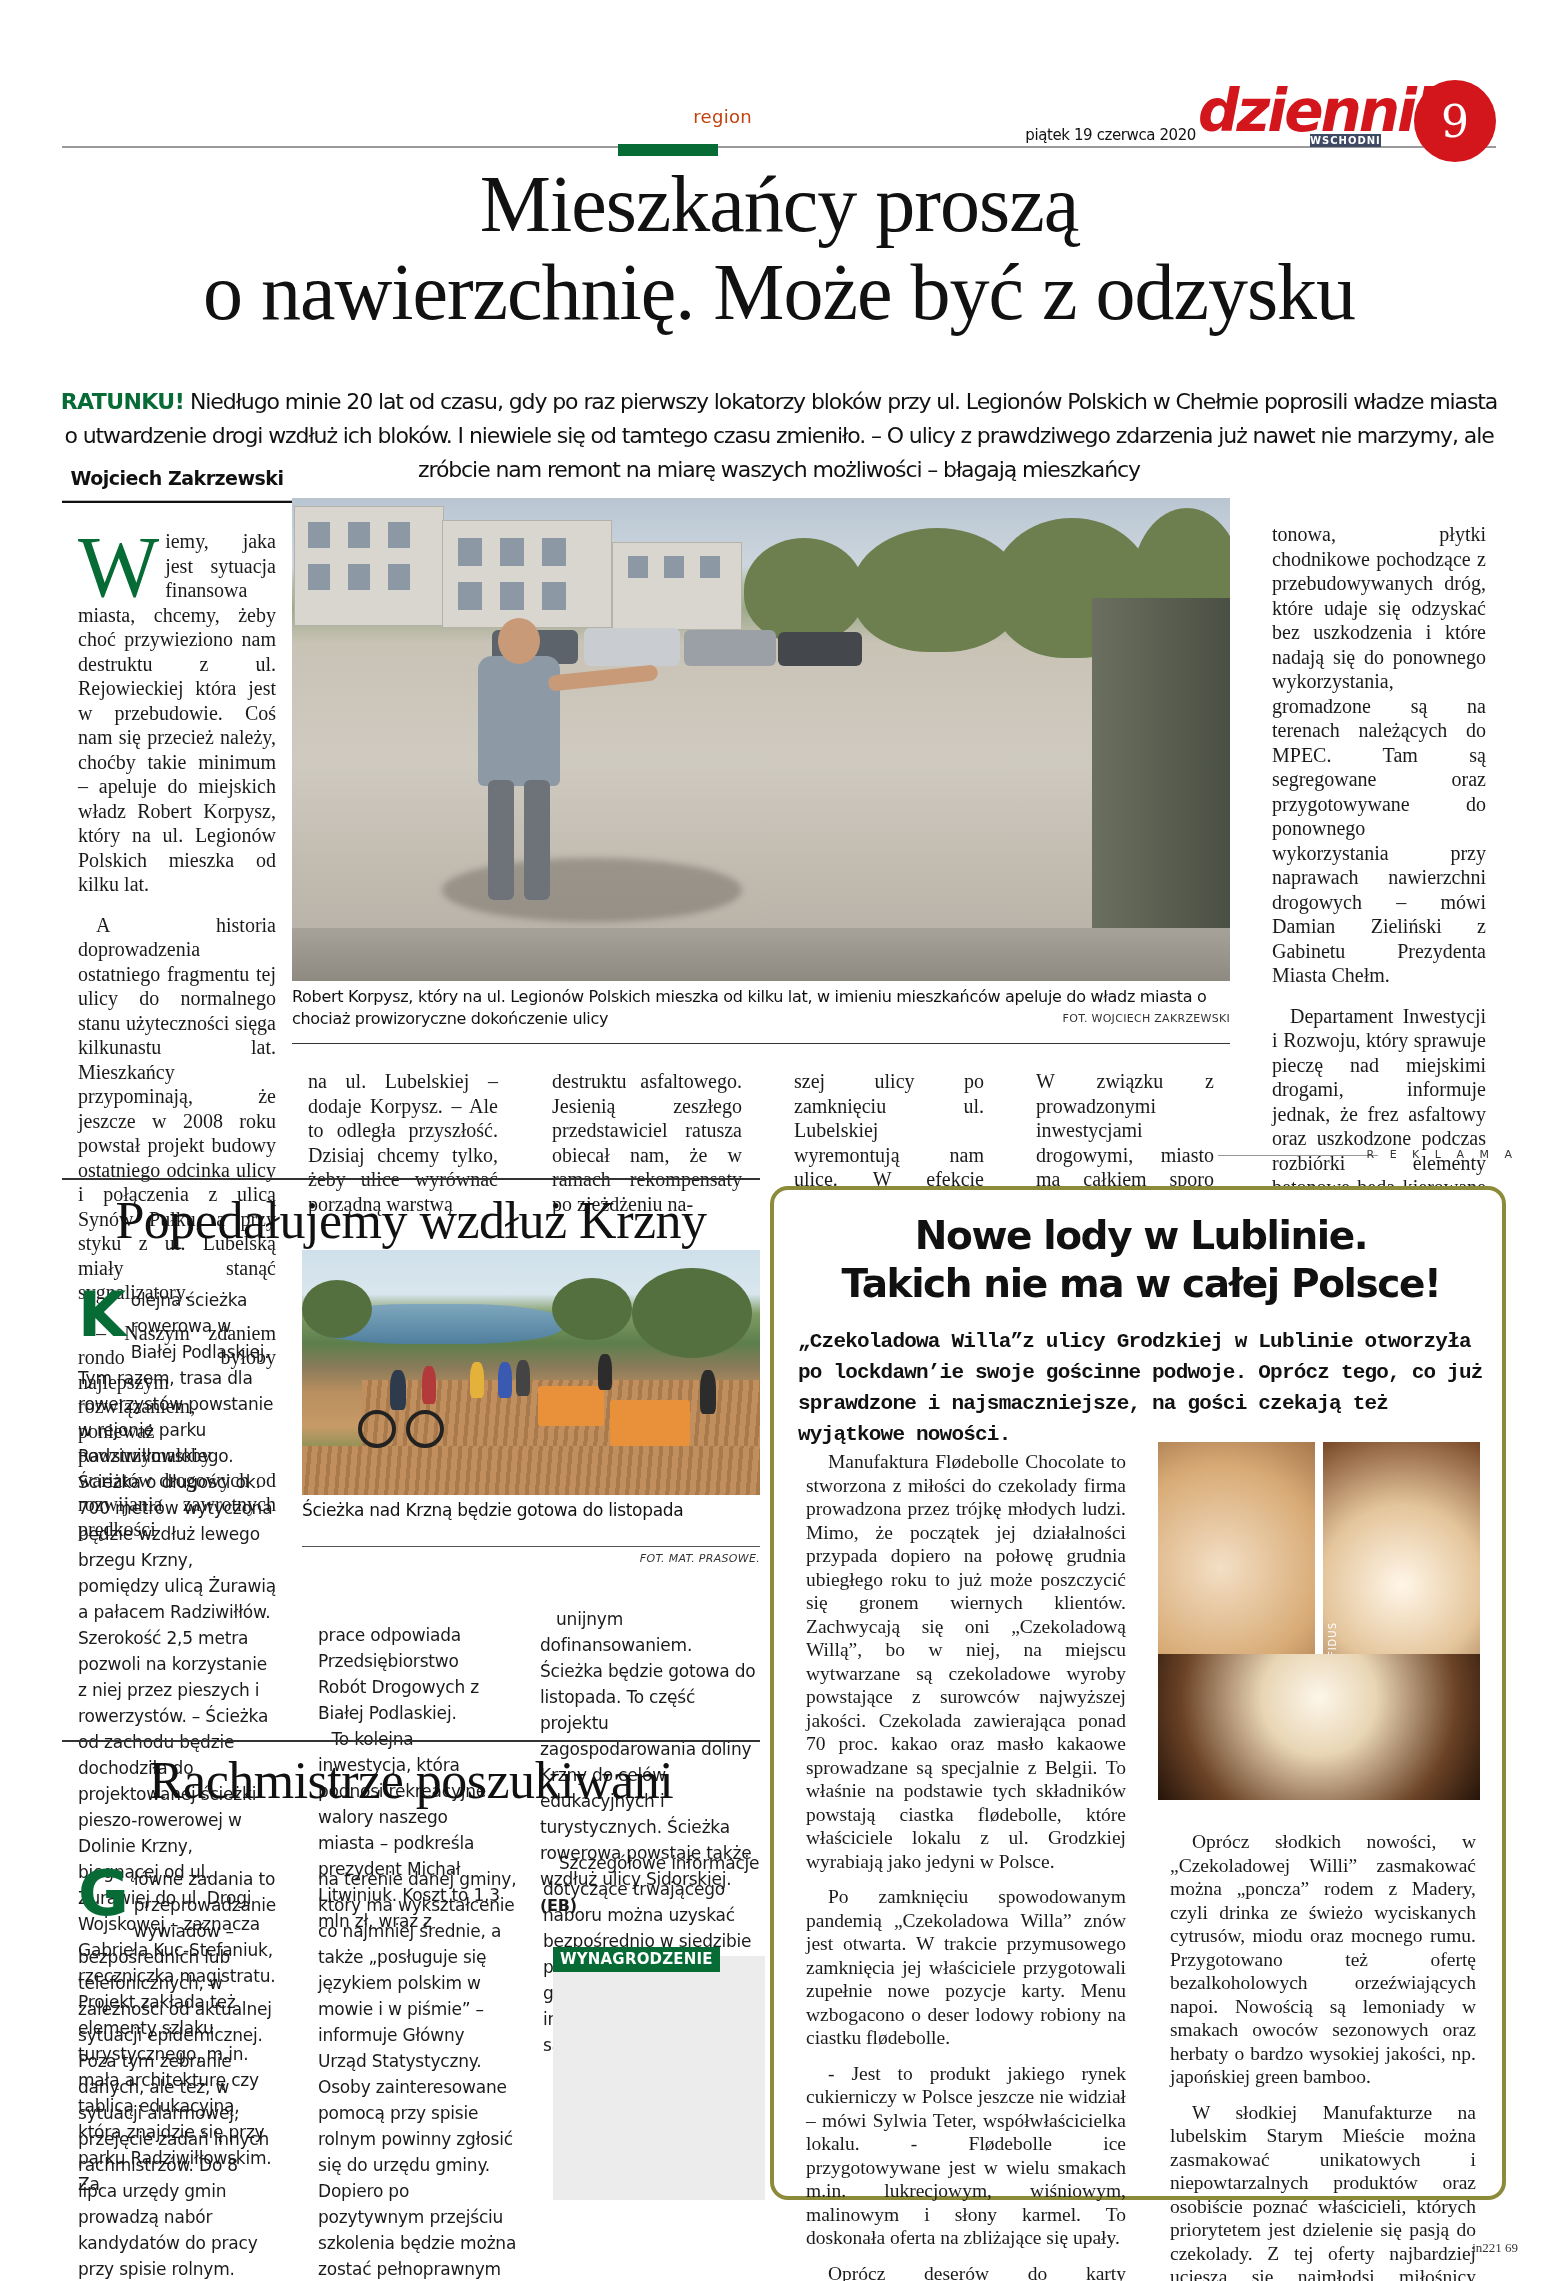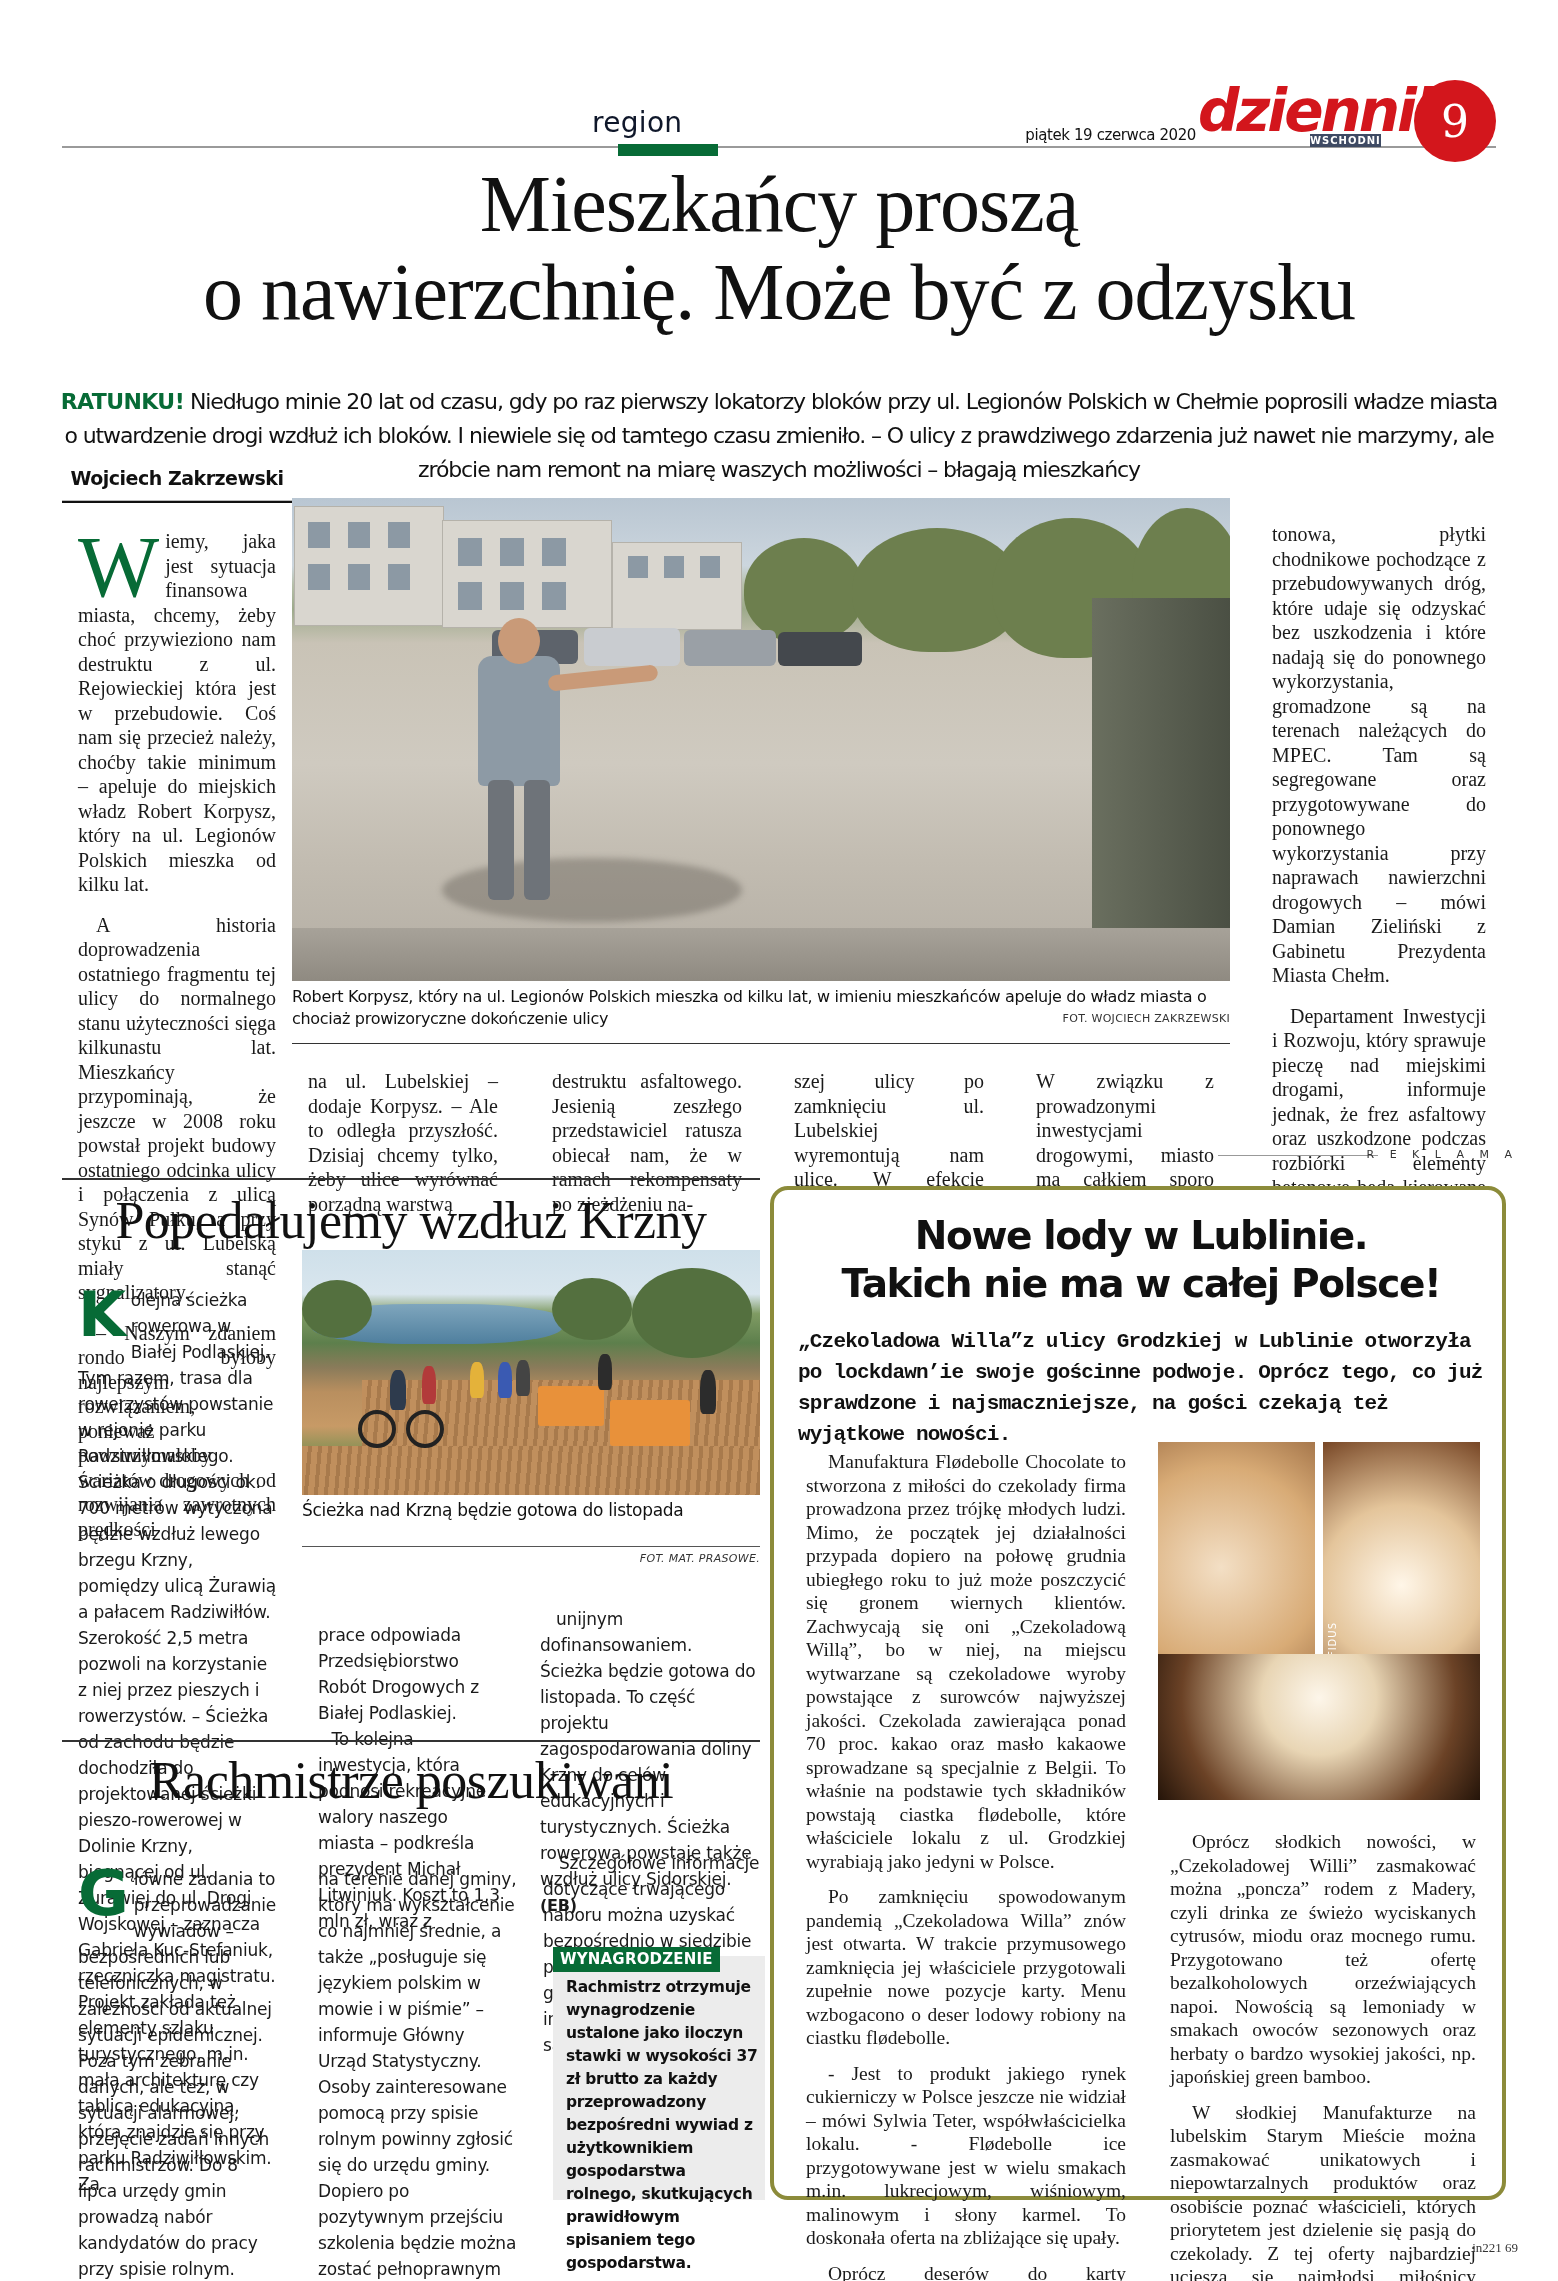--- a/index.html
+++ b/index.html
@@ -11,22 +11,22 @@
     color:#1a1a1a;
     position:relative;
     overflow:hidden;
   }
   .page { position:absolute; left:0; top:0; width:1558px; height:2281px; }
 
   
   .masthead { position:absolute; left:62px; top:120px; width:1434px; height:40px; }
   .mast-rule { position:absolute; left:0; top:26px; width:1434px; height:2px; background:#9a9a9a; }
   .section-tag {
-    position:absolute; left:530px; top:-14px; width:160px; text-align:left;
-    font-family:"DejaVu Sans", sans-serif; font-size:28px; color:#0f172a;
+    position:absolute; left:530px; top:-14px; width:160px; text-align:right;
+    font-family:"DejaVu Sans", sans-serif; font-size:18px; color:#c2410c;
     letter-spacing:.3px;
   }
   .section-underbar { position:absolute; left:556px; top:24px; width:100px; height:12px; background:#076b36; }
   .issue-date {
     position:absolute; right:300px; top:6px;
     font-family:"DejaVu Sans", sans-serif; font-size:15px; color:#111;
     letter-spacing:-.4px; white-space:nowrap;
   }
   .logo-wrap { position:absolute; right:88px; top:-38px; width:210px; height:78px; }
   .logo-dziennik {
@@ -346,21 +346,20 @@
   <div class="col sans" style="left:302px; top:1824px; width:232px; white-space:pre-line;">
     <p class="noind">na terenie danej gminy, który ma wykształcenie co najmniej średnie, a także „posługuje się językiem polskim w mowie i w piśmie” – informuje Główny Urząd Statystyczny.
 Osoby zainteresowane pomocą przy spisie rolnym powinny zgłosić się do urzędu gminy. Dopiero po pozytywnym przejściu szkolenia będzie można zostać pełnoprawnym rachmistrzem. W Lubelskiem potrzeba 685 rachmistrzów spisowych. Najwięcej w Lublinie – 22, w innych większych miastach w Lubelskim w Białej Podlaskiej i Zamościu – po 8, a w Chełmie – 7.</p>
   </div>
   <div class="col sans" style="left:543px; top:1824px; width:222px; white-space:pre-line;">
     <p class="noind" style="display:inline;">Szczegółowe informacje dotyczące trwającego naboru można uzyskać bezpośrednio w siedzibie poszczególnych urzędów gminy czy też na stronach internetowych tych samorządów.</p><b style="font-family:'DejaVu Sans',sans-serif; font-size:16px;">(AA)</b>
   </div>
 
   <div class="wyna-box"></div>
   <div class="wyna-title">WYNAGRODZENIE</div>
-  <div class="wyna-text">Rachmistrz otrzymuje wynagrodzenie ustalone jako iloczyn stawki w wysokości 37 zł brutto za każdy przeprowadzony bezpośredni wywiad z użytkownikiem gospodarstwa rolnego, skutkujących prawidłowym spisaniem tego gospodarstwa.</div>
 
   <div class="adbox">
     <div class="ad-headline">
       <span>Nowe lody w Lublinie.</span><br>
       <span>Takich nie ma w całej Polsce!</span>
     </div>
     <div class="ad-lead">„Czekoladowa Willa”z ulicy Grodzkiej w Lublinie otworzyła po lockdawn’ie swoje gościnne podwoje. Oprócz tego, co już sprawdzone i najsmaczniejsze, na gości czekają też wyjątkowe nowości.</div>
 
     <div class="ad-photo" style="left:384px; top:252px; width:157px; height:358px;">
       <div class="ph-ice"></div>

